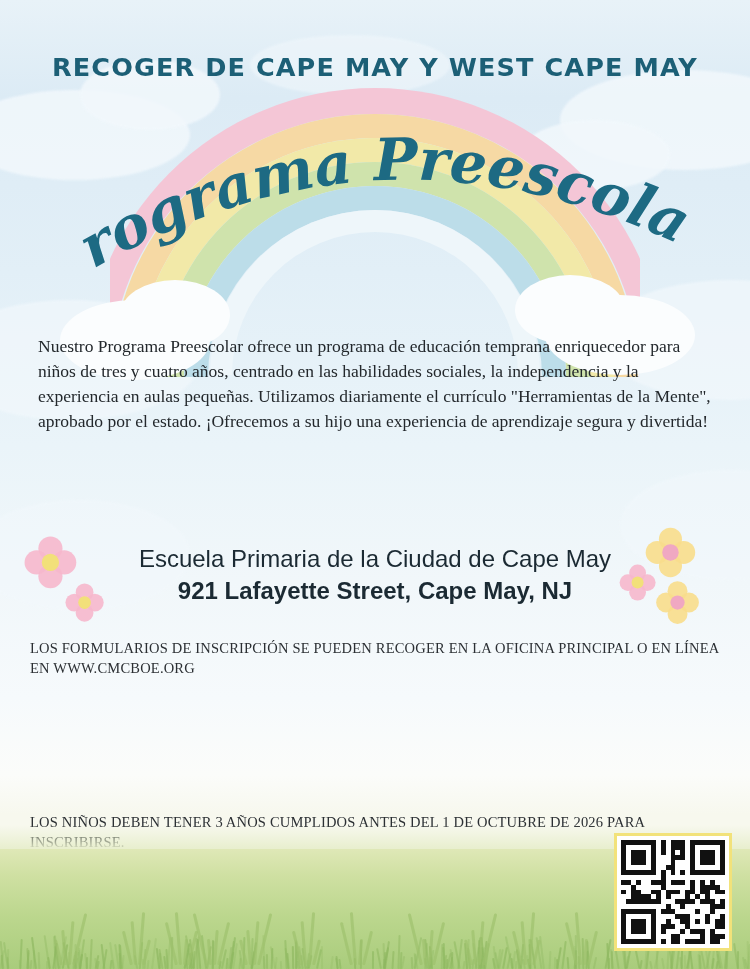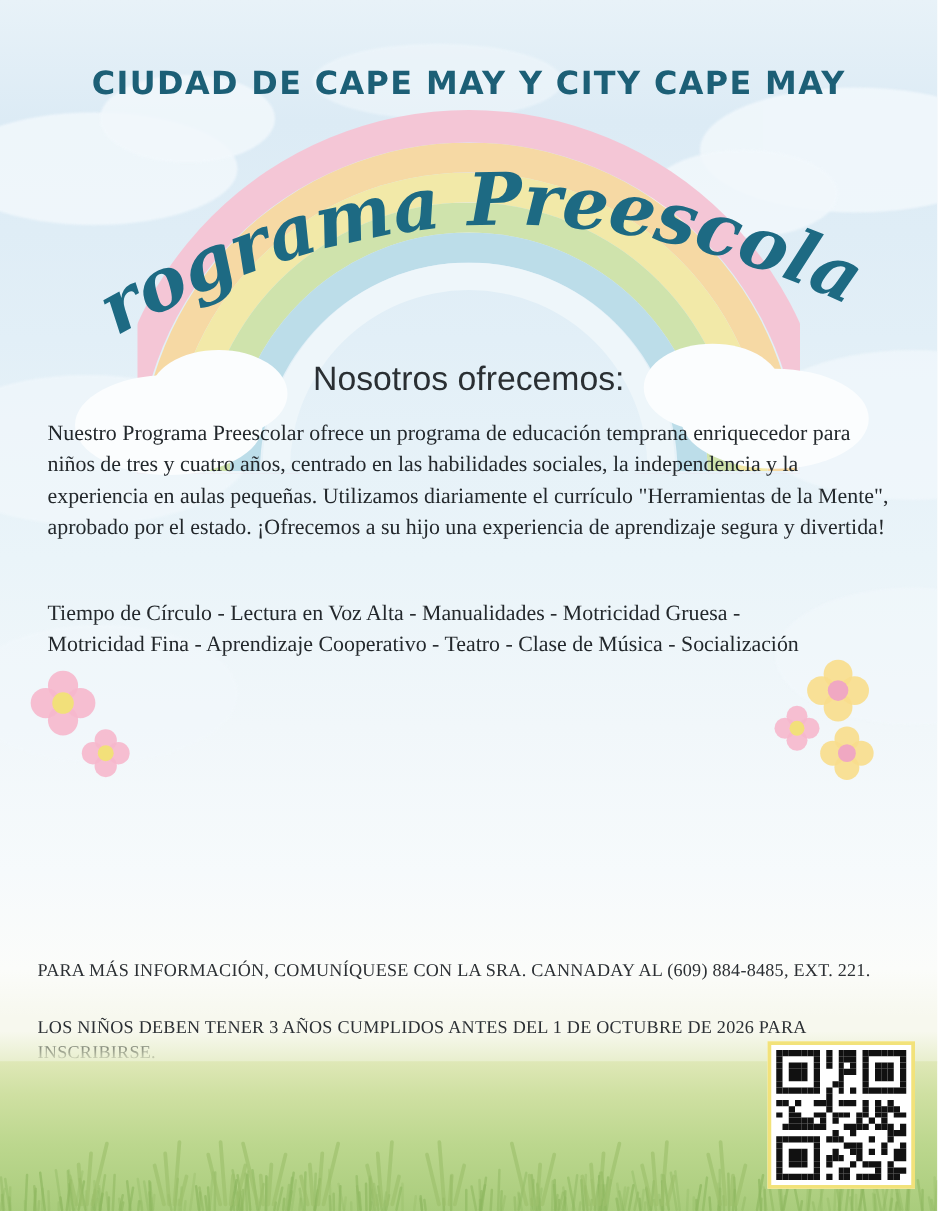--- a/index.html
+++ b/index.html
@@ -297,41 +297,36 @@
     <div class="arc a3"></div>
     <div class="arc a4"></div>
     <div class="arc a5"></div>
     <div class="arc a6"></div>
   </div>
   <div class="puff p1"></div>
   <div class="puff p2"></div>
   <div class="puff p3"></div>
   <div class="puff p4"></div>
 
-  <div class="header">CIUDAD DE CAPE MAY Y CITY CAPE MAY</div>
+  <div class="header">RECOGER DE CAPE MAY Y WEST CAPE MAY</div>
 
   <div class="script-title">
     <svg width="750" height="150" viewBox="0 0 750 150" xmlns="http://www.w3.org/2000/svg">
       <defs>
         <path id="curvePath" d="M 95,140 Q 375,-20 665,110" fill="none"></path>
       </defs>
       <text class="script-text">
         <textPath href="#curvePath" startOffset="50%" text-anchor="middle">Programa Preescolar</textPath>
       </text>
     </svg>
   </div>
 
-  <div class="offer-title">Nosotros ofrecemos:</div>
 
   <div class="body-text">Nuestro Programa Preescolar ofrece un programa de educación temprana enriquecedor para niños de tres y cuatro años, centrado en las habilidades sociales, la independencia y la experiencia en aulas pequeñas. Utilizamos diariamente el currículo "Herramientas de la Mente", aprobado por el estado. ¡Ofrecemos a su hijo una experiencia de aprendizaje segura y divertida!</div>
 
-  <div class="activities">
-    <div>Tiempo de Círculo - Lectura en Voz Alta - Manualidades - Motricidad Gruesa -</div>
-    <div>Motricidad Fina - Aprendizaje Cooperativo - Teatro - Clase de Música - Socialización</div>
-  </div>
 
   <div class="flower f1">
     <div class="petal p-t"></div>
       <div class="petal p-b"></div>
     <div class="petal p-l"></div>
       <div class="petal p-r"></div>
       <div class="center"></div>
   </div>
   <div class="flower f2">
     <div class="petal p-t"></div>
@@ -355,22 +350,26 @@
       <div class="center"></div>
   </div>
   <div class="flower f5 yellow">
     <div class="petal p-t"></div>
       <div class="petal p-b"></div>
     <div class="petal p-l"></div>
       <div class="petal p-r"></div>
       <div class="center"></div>
   </div>
 
-
-  <div class="small-print sp3">PARA MÁS INFORMACIÓN, COMUNÍQUESE CON LA SRA. CANNADAY AL (609) 884-8485, EXT. 221.</div>
+  <div class="school">
+    <div>Escuela Primaria de la Ciudad de Cape May</div>
+    <div class="line2">921 Lafayette Street, Cape May, NJ</div>
+  </div>
+
+  <div class="small-print sp1">LOS FORMULARIOS DE INSCRIPCIÓN SE PUEDEN RECOGER EN LA OFICINA PRINCIPAL O EN LÍNEA EN WWW.CMCBOE.ORG</div>
   <div class="small-print sp4">LOS NIÑOS DEBEN TENER 3 AÑOS CUMPLIDOS ANTES DEL 1 DE OCTUBRE DE 2026 PARA INSCRIBIRSE.</div>
 
   <div class="field-top-blur"></div>
   <div class="field" id="field">
       <div class="blade" style="left: 447.792px; height: 15.7809px; opacity: 0.52; transform: rotate(11.6902deg);"></div>
       <div class="blade" style="left: 504.139px; height: 21.7593px; opacity: 0.68; transform: rotate(9.96784deg);"></div>
       <div class="blade" style="left: 55.9198px; height: 33.9317px; opacity: 0.35; transform: rotate(-7.35949deg);"></div>
       <div class="blade" style="left: 744.57px; height: 9.53489px; opacity: 0.44; transform: rotate(-11.2739deg);"></div>
       <div class="blade" style="left: 53.9951px; height: 25.5158px; opacity: 0.71; transform: rotate(7.42989deg);"></div>
       <div class="blade" style="left: 555.918px; height: 9.65654px; opacity: 0.56; transform: rotate(-0.0969944deg);"></div>

